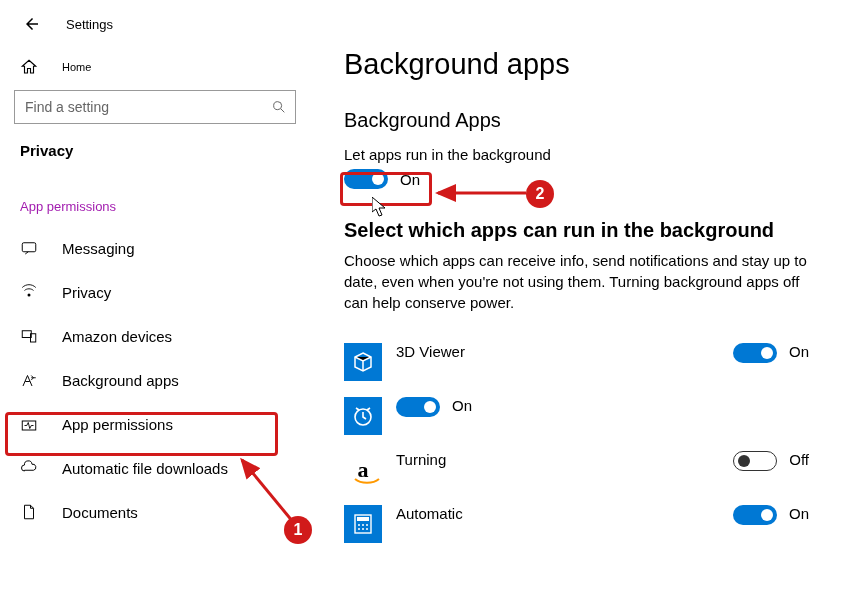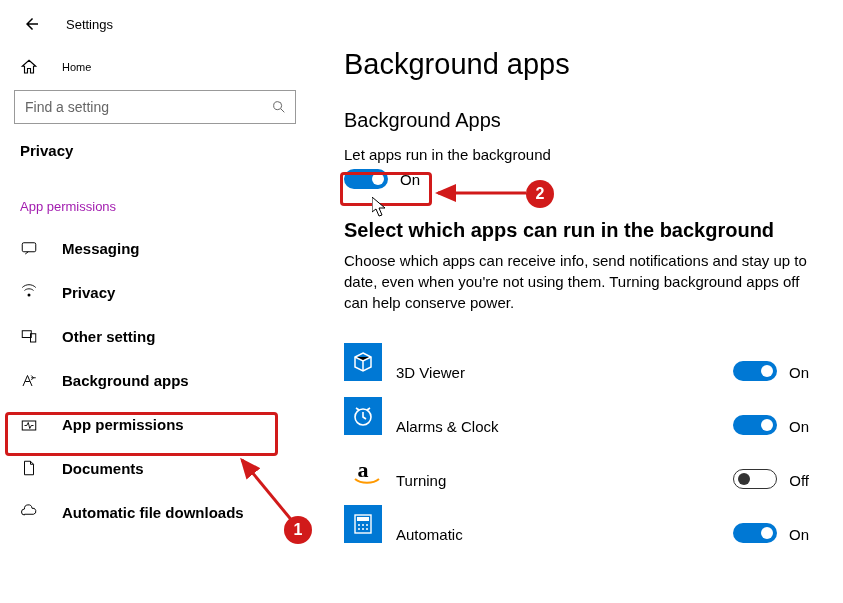--- a/index.html
+++ b/index.html
@@ -52,21 +52,21 @@
     margin-bottom: 28px;
   }
   .subsection-label {
     color: #a21caf; font-size: 13px; padding: 6px 0 12px 20px;
   }
   .nav-item {
     display: flex; align-items: center;
     padding: 13px 0 13px 20px; cursor:pointer;
   }
   .nav-item .icon { width: 20px; display:flex; align-items:center; }
-  .nav-item span.label { margin-left: 22px; font-size: 15px; font-weight: bold; }
+  .nav-item span.label { margin-left: 22px; font-size: 15px; }
   .main {
     flex: 1;
     padding: 48px 34px 0 34px;
     overflow: hidden;
   }
   h1.page-title { font-weight: 500; font-size: 29px; margin-bottom: 28px; }
   h2.sub-title { font-weight: 400; font-size: 20px; margin-bottom: 14px; }
   .setting-label { font-size: 15px; margin-bottom: 6px; margin-top: 14px; }
   .toggle-row { display:flex; align-items:center; margin-bottom: 30px; }
   .toggle {
@@ -78,21 +78,21 @@
   .toggle .knob {
     width: 12px; height: 12px; border-radius: 50%;
     background: #fff; position: absolute; top: 4px;
   }
   .toggle.on .knob { right: 4px; }
   .toggle.off .knob { left: 4px; background:#333; top:2.5px; }
   .toggle-label { margin-left: 12px; font-size: 15px; }
   h2.list-title { font-weight: 600; font-size: 20px; margin-bottom: 8px; }
   .description { font-size: 15px; line-height: 1.4; margin-bottom: 22px; max-width: 470px;}
   .app-row {
-    display:flex; align-items:flex-end; padding: 8px 0;
+    display:flex; align-items:flex-start; padding: 8px 0;
   }
   .app-icon {
     width: 38px; height: 38px; margin-right: 14px;
     display:flex; align-items:center; justify-content:center;
     font-weight:bold; color:#fff;
   }
   .app-icon.blue { background:#0078d4; }
   .app-icon.white { background:#fff; color:#000; }
   .app-name { flex:1; font-size:15px; }
   
@@ -163,21 +163,21 @@
       </span>
     <span class="label">Privacy</span>
   </div>
   <div class="nav-item">
     <span class="icon">
         <svg width="18" height="18" viewBox="0 0 24 24">
           <rect x="3" y="5" width="12" height="9" fill="none" stroke="#000" stroke-width="1.3"></rect>
           <rect x="14" y="9" width="7" height="11" fill="none" stroke="#000" stroke-width="1.3"></rect>
         </svg>
       </span>
-    <span class="label">Other setting</span>
+    <span class="label">Amazon devices</span>
   </div>
   <div class="nav-item">
     <span class="icon">
         <svg width="18" height="18" viewBox="0 0 24 24">
           <path d="M4 20l6-14 6 14M7 14h6" fill="none" stroke="#000" stroke-width="1.3"></path>
           <path d="M15 6l3 3-3 3M21 9h-6" fill="none" stroke="#000" stroke-width="1.2"></path>
         </svg>
       </span>
     <span class="label">Background apps</span>
   </div>
@@ -186,33 +186,33 @@
         <svg width="18" height="18" viewBox="0 0 24 24">
           <rect x="3" y="8" width="18" height="12" fill="none" stroke="#000" stroke-width="1.3"></rect>
           <path d="M6 14h3l2-4 2 8 2-4h3" fill="none" stroke="#000" stroke-width="1.2"></path>
         </svg>
       </span>
     <span class="label">App permissions</span>
   </div>
   <div class="nav-item">
     <span class="icon">
         <svg width="18" height="18" viewBox="0 0 24 24">
+          <path d="M6 16a4 4 0 010-8 5 5 0 0110-1 4 4 0 012 8H6z" fill="none" stroke="#000" stroke-width="1.3"></path>
+        </svg>
+      </span>
+    <span class="label">Automatic file downloads</span>
+  </div>
+  <div class="nav-item">
+    <span class="icon">
+        <svg width="18" height="18" viewBox="0 0 24 24">
           <path d="M6 3h8l4 4v14H6z" fill="none" stroke="#000" stroke-width="1.3"></path>
           <path d="M14 3v4h4" fill="none" stroke="#000" stroke-width="1.3"></path>
         </svg>
       </span>
     <span class="label">Documents</span>
-  </div>
-  <div class="nav-item">
-    <span class="icon">
-        <svg width="18" height="18" viewBox="0 0 24 24">
-          <path d="M6 16a4 4 0 010-8 5 5 0 0110-1 4 4 0 012 8H6z" fill="none" stroke="#000" stroke-width="1.3"></path>
-        </svg>
-      </span>
-    <span class="label">Automatic file downloads</span>
   </div>
 </div>
 
 <div class="main">
   <h1 class="page-title">Background apps</h1>
   <h2 class="sub-title">Background Apps</h2>
   <div class="setting-label">Let apps run in the background</div>
   <div class="toggle-row">
     <div class="toggle on">
         <div class="knob"></div>
@@ -237,21 +237,20 @@
     <span class="toggle-label">On</span>
   </div>
 
   <div class="app-row">
     <div class="app-icon blue">
       <svg width="24" height="24" viewBox="0 0 24 24">
           <circle cx="12" cy="13" r="8" fill="none" stroke="#fff" stroke-width="1.6"></circle>
           <path d="M12 8v5l3 2M5 4l3 2M19 4l-3 2" stroke="#fff" stroke-width="1.6" fill="none"></path>
         </svg>
     </div>
-    <span class="app-name">Alarms &amp; Clock</span>
     <div class="toggle on">
         <div class="knob"></div>
       </div>
     <span class="toggle-label">On</span>
   </div>
 
   <div class="app-row">
     <div class="app-icon white" style="font-size:22px; font-family:serif;">
       <div style="position:relative;">a<svg style="position:absolute;left:-4px;bottom:-2px" width="26" height="8" viewBox="0 0 26 8">
             <path d="M1 2c6 5 18 5 24 0" fill="none" stroke="#ff9900" stroke-width="2"></path>

